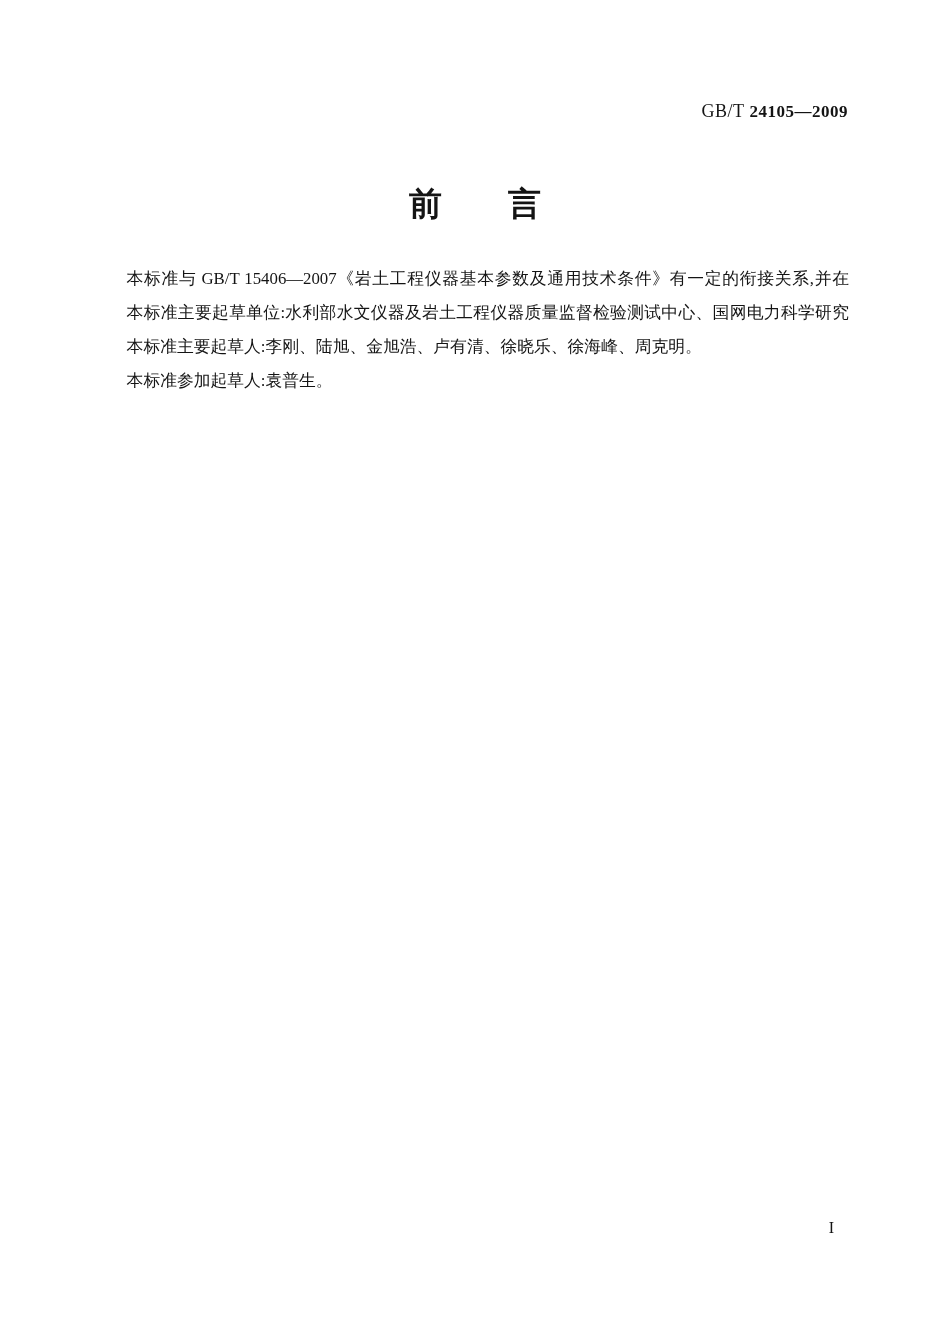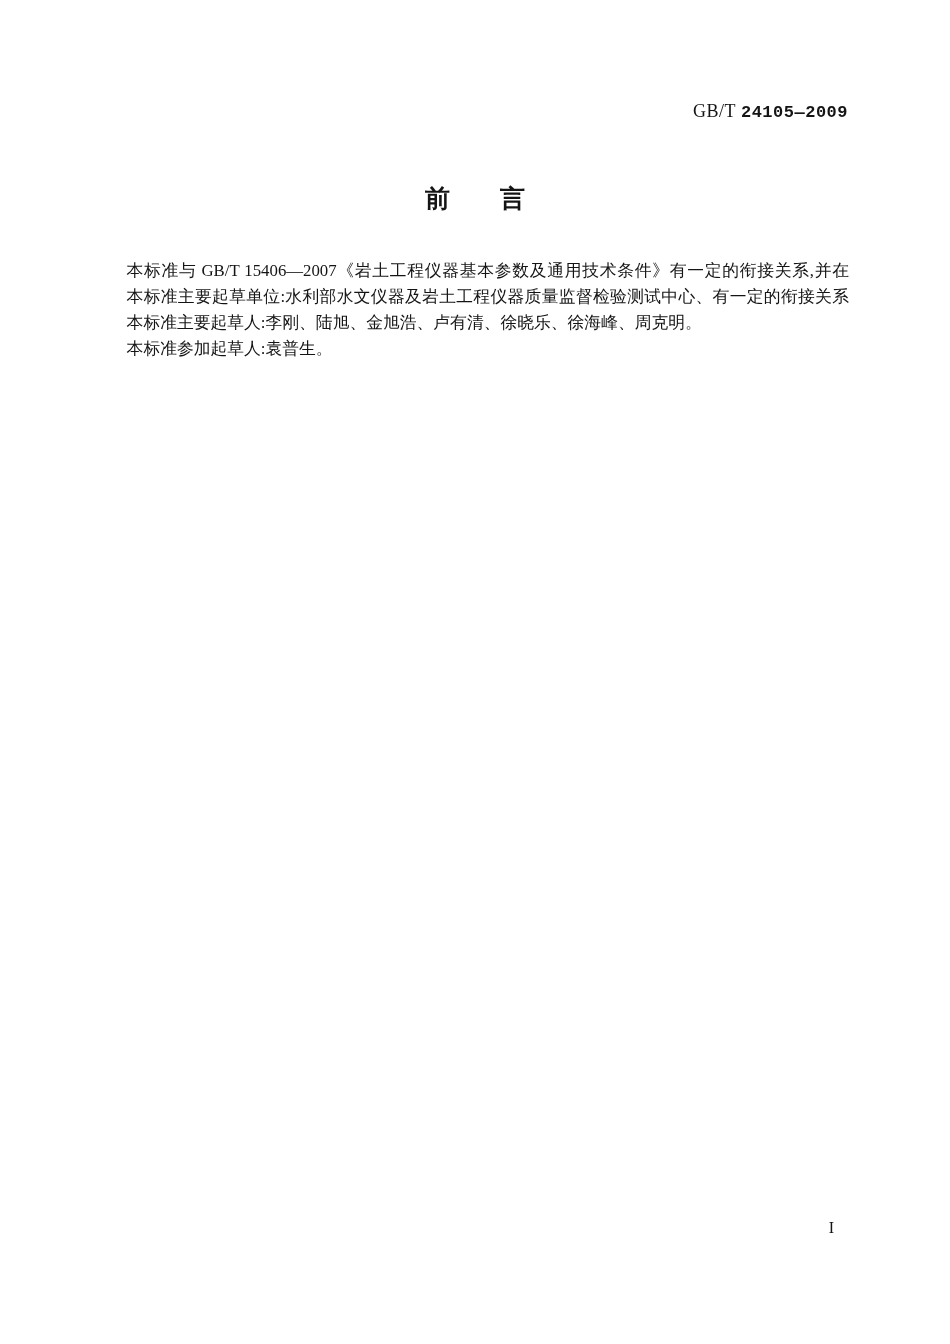--- a/index.html
+++ b/index.html
@@ -22,49 +22,50 @@
     font-size: 18px;
     font-weight: bold;
     letter-spacing: 0.5px;
     white-space: nowrap;
   }
   .doc-header .code-prefix {
     font-family: "Liberation Serif", serif;
     font-weight: normal;
   }
   .doc-header .code-number {
-    font-family: Liberation Mono, monospace;
+    font-family: Liberation Serif, serif;
     font-weight: bold;
     font-size: 17px;
   }
   .doc-title {
     position: absolute;
     top: 182px;
     left: 0;
     width: 100%;
     text-align: center;
-    font-size: 25px;
+    font-size: 33px;
     font-weight: bold;
     letter-spacing: 2em;
     text-indent: 2em; 
     white-space: nowrap;
   }
   .doc-content {
     position: absolute;
     top: 258px;
     left: 93px;
     width: 756px;
     font-size: 16.8px;
   }
   .line {
     line-height: 26px;
     height: 26px;
     white-space: nowrap;
     text-align: justify;
     text-align-last: left;
+    margin-top: 8px;
   }
   .line.indent {
     text-indent: 2em;
   }
   .line.fill {
     white-space: normal;
     text-align-last: justify;
   }
   .page-number {
     position: absolute;
@@ -80,18 +81,18 @@
 <div class="doc-header">
   <span class="code-prefix">GB/T</span>
   <span> </span>
   <span class="code-number">24105—2009</span>
 </div>
 
 <div class="doc-title">前言</div>
 
 <div class="doc-content">
   <div class="line indent fill">本标准与 GB/T 15406—2007《岩土工程仪器基本参数及通用技术条件》有一定的衔接关系,并在</div>
-  <div class="line indent fill">本标准主要起草单位:水利部水文仪器及岩土工程仪器质量监督检验测试中心、有一定的衔接关系</div>
+  <div class="line indent fill">本标准主要起草单位:水利部水文仪器及岩土工程仪器质量监督检验测试中心、国网电力科学研究</div>
   <div class="line indent">本标准主要起草人:李刚、陆旭、金旭浩、卢有清、徐晓乐、徐海峰、周克明。</div>
   <div class="line indent">本标准参加起草人:袁普生。</div>
 </div>
 
 <div class="page-number">I</div>
 
 </body></html>

